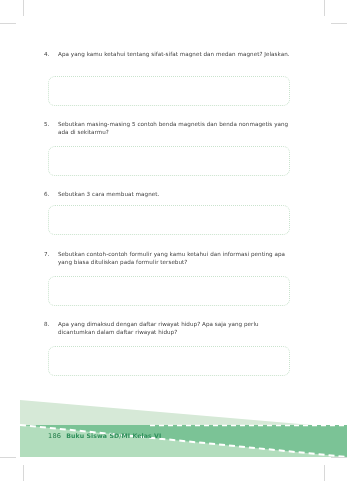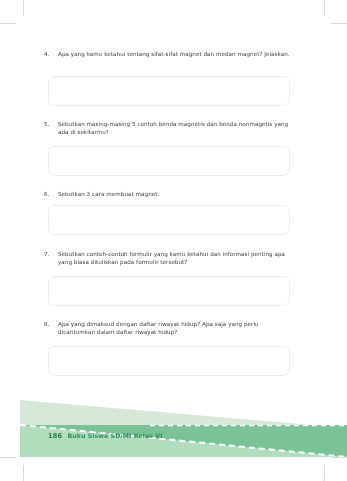--- a/index.html
+++ b/index.html
@@ -92,21 +92,21 @@
     position: absolute;
     left: 48px;
     top: 432px;
     display: flex;
     align-items: baseline;
     gap: 5px;
     z-index: 5;
   }
   .footer-page-num {
     font-size: 6.6px;
-    font-weight: bold;
+    font-weight: normal;
     color: #1f7a47;
     letter-spacing: 0.2px;
   }
   .footer-book-title {
     font-size: 6.2px;
     font-weight: bold;
     color: #2f8f5b;
     letter-spacing: 0.1px;
   }
 </style>

